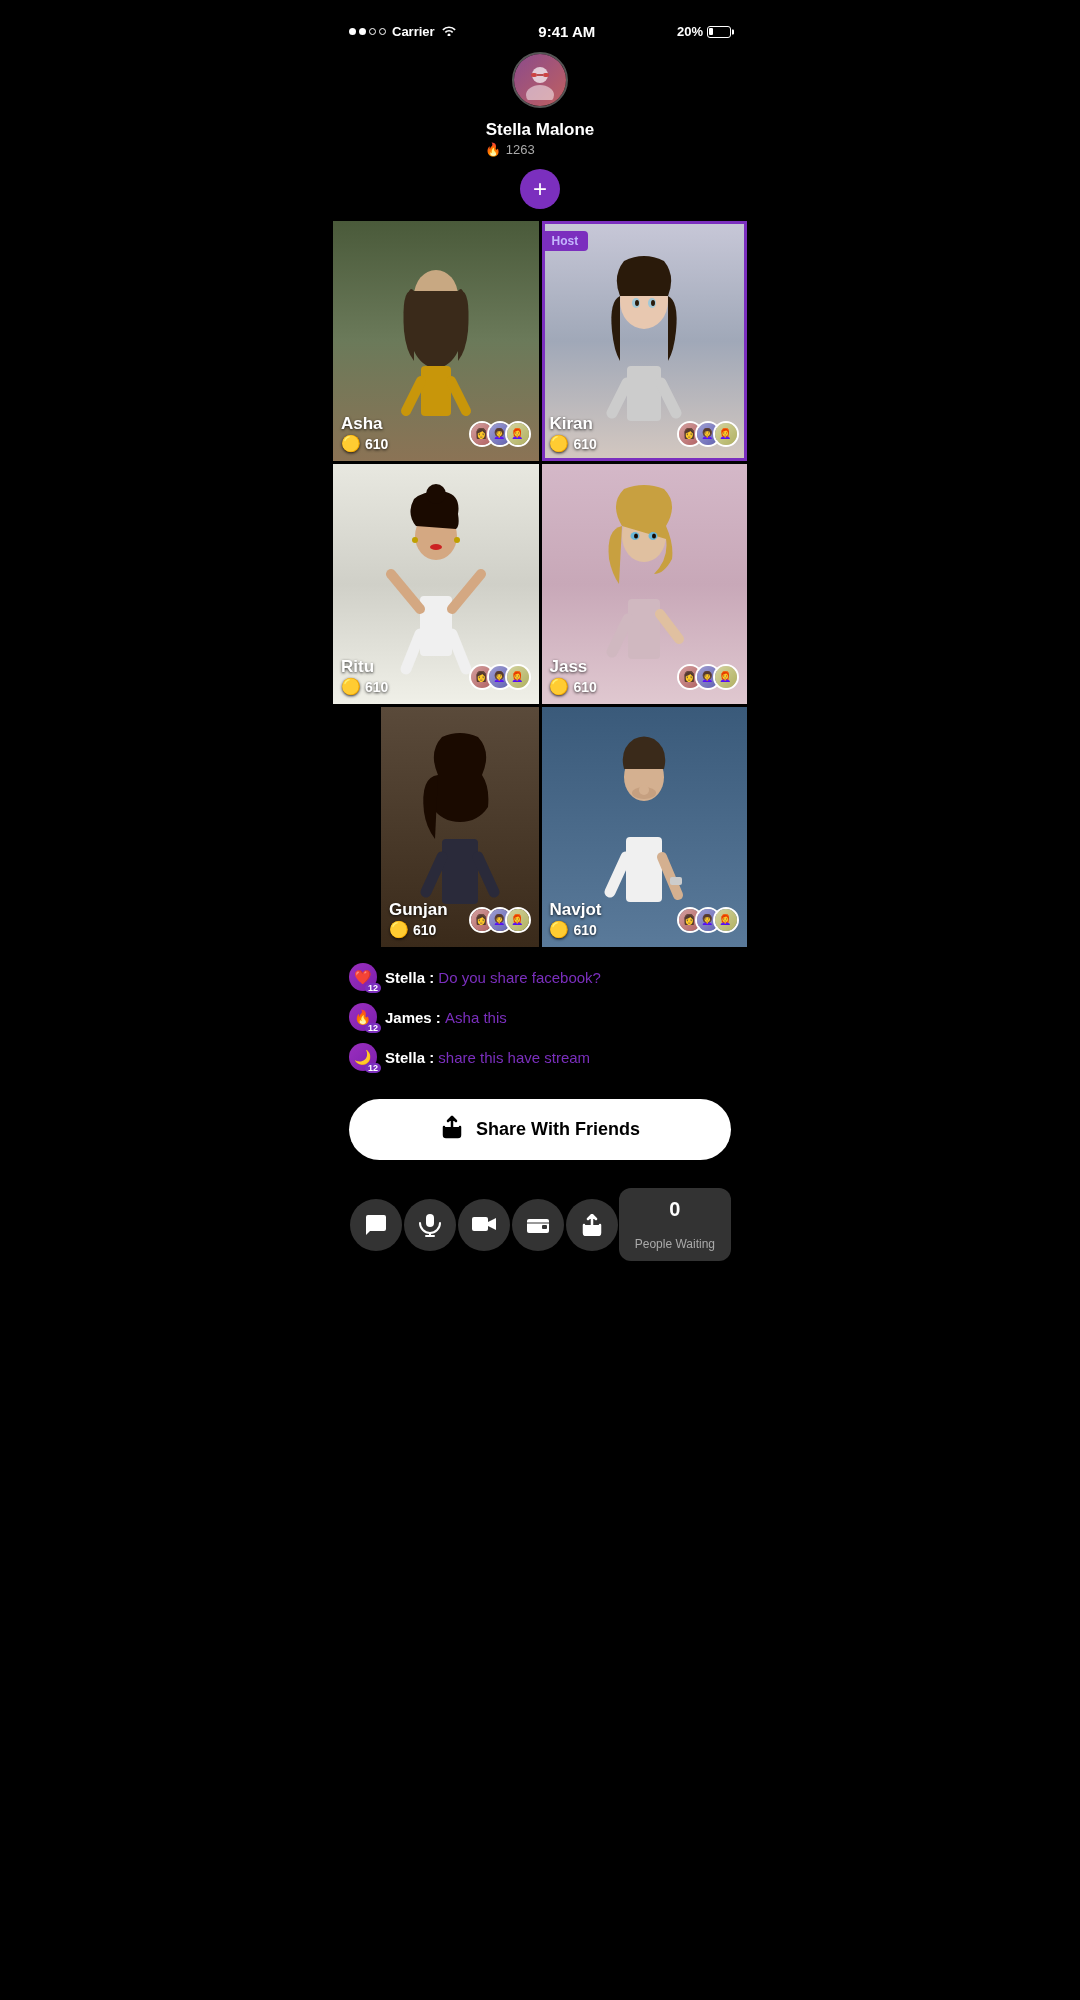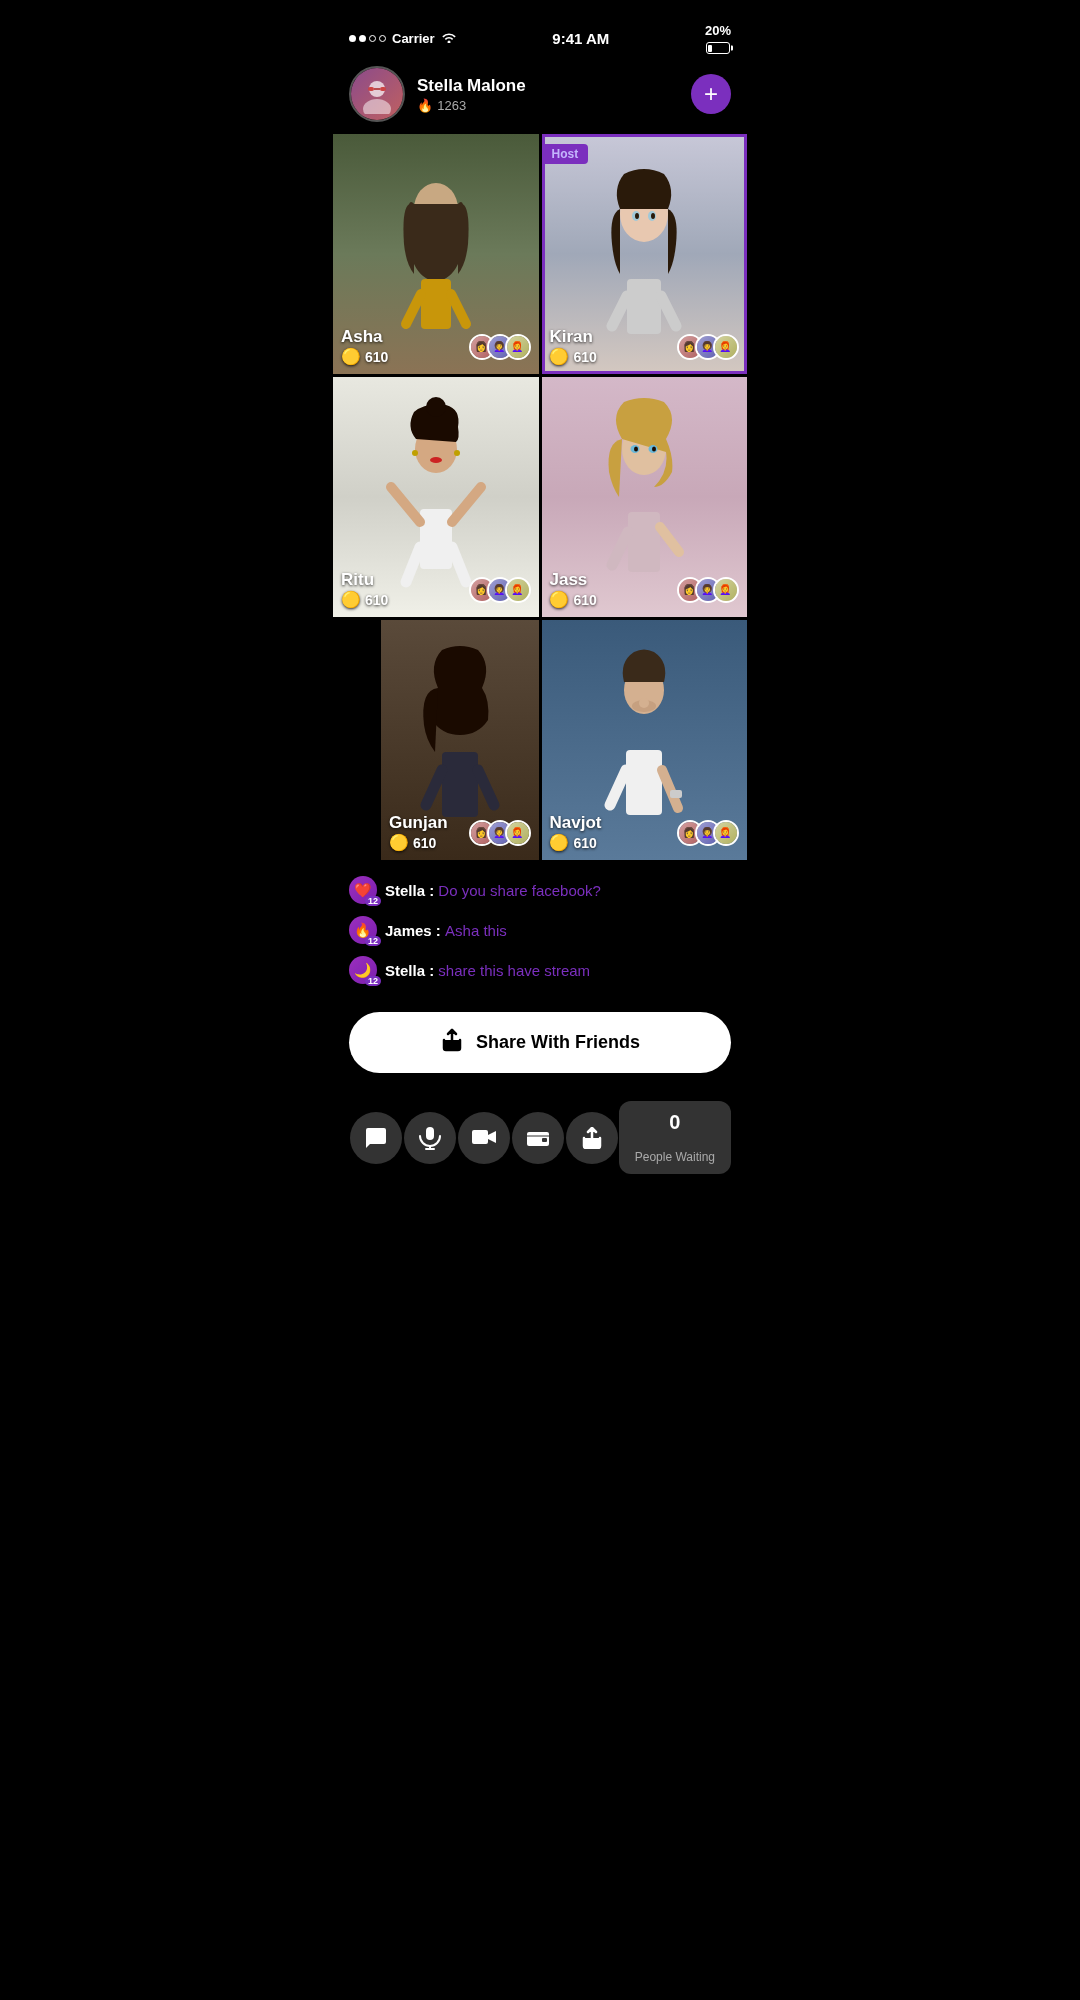--- a/index.html
+++ b/index.html
@@ -24,39 +24,40 @@
       font-size: 13px;
       font-weight: 600;
     }
     .status-left { display: flex; align-items: center; gap: 6px; }
     .status-dots { display: flex; gap: 3px; }
     .dot { width: 7px; height: 7px; border-radius: 50%; }
     .dot.filled { background: #fff; }
     .dot.empty { background: #555; border: 1.5px solid #fff; background: transparent; }
     .wifi-icon { font-size: 13px; }
     .status-center { font-size: 15px; font-weight: 600; text-align: center; }
-    .status-right { display: flex; align-items: center; gap: 4px; font-size: 13px; flex-direction: column; }
+    .status-right { display: flex; align-items: center; gap: 4px; font-size: 13px; }
     .battery-icon {
       display: inline-flex; align-items: center;
       border: 1.5px solid #fff; border-radius: 3px;
       width: 24px; height: 12px; padding: 1.5px;
       position: relative;
     }
     .battery-icon::after {
       content: '';
       position: absolute; right: -4px; top: 50%; transform: translateY(-50%);
       width: 2px; height: 5px; background: #fff; border-radius: 0 1px 1px 0;
     }
     .battery-fill { background: #fff; height: 100%; width: 20%; border-radius: 1px; }
 
     
     .profile-header {
       display: flex; align-items: center;
       padding: 8px 16px 12px;
       gap: 12px;
+      flex-direction: column;
     }
     .profile-avatar-wrap {
       width: 56px; height: 56px; border-radius: 50%;
       border: 2px solid #555;
       overflow: hidden; flex-shrink: 0;
       background: #333;
       display: flex; align-items: center; justify-content: center;
     }
     .profile-avatar-inner {
       width: 100%; height: 100%;

